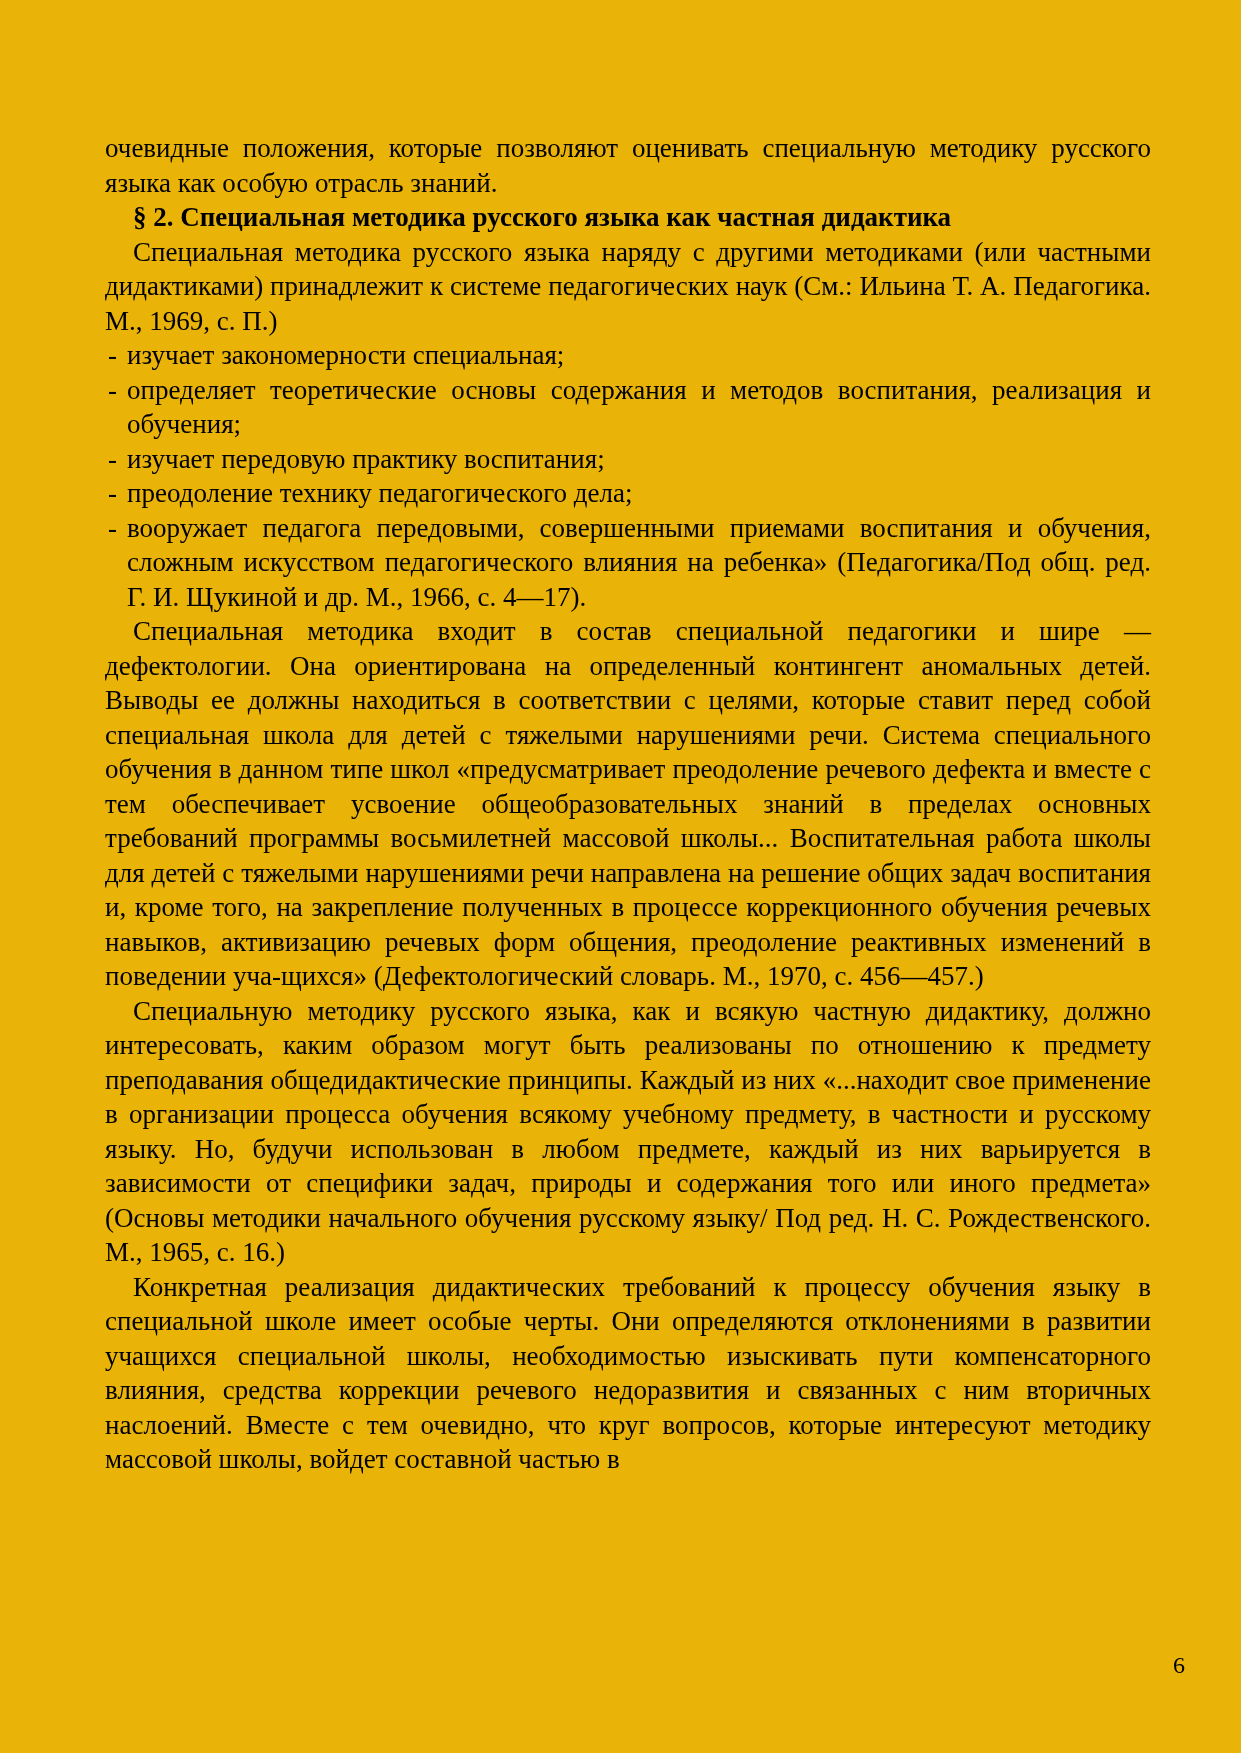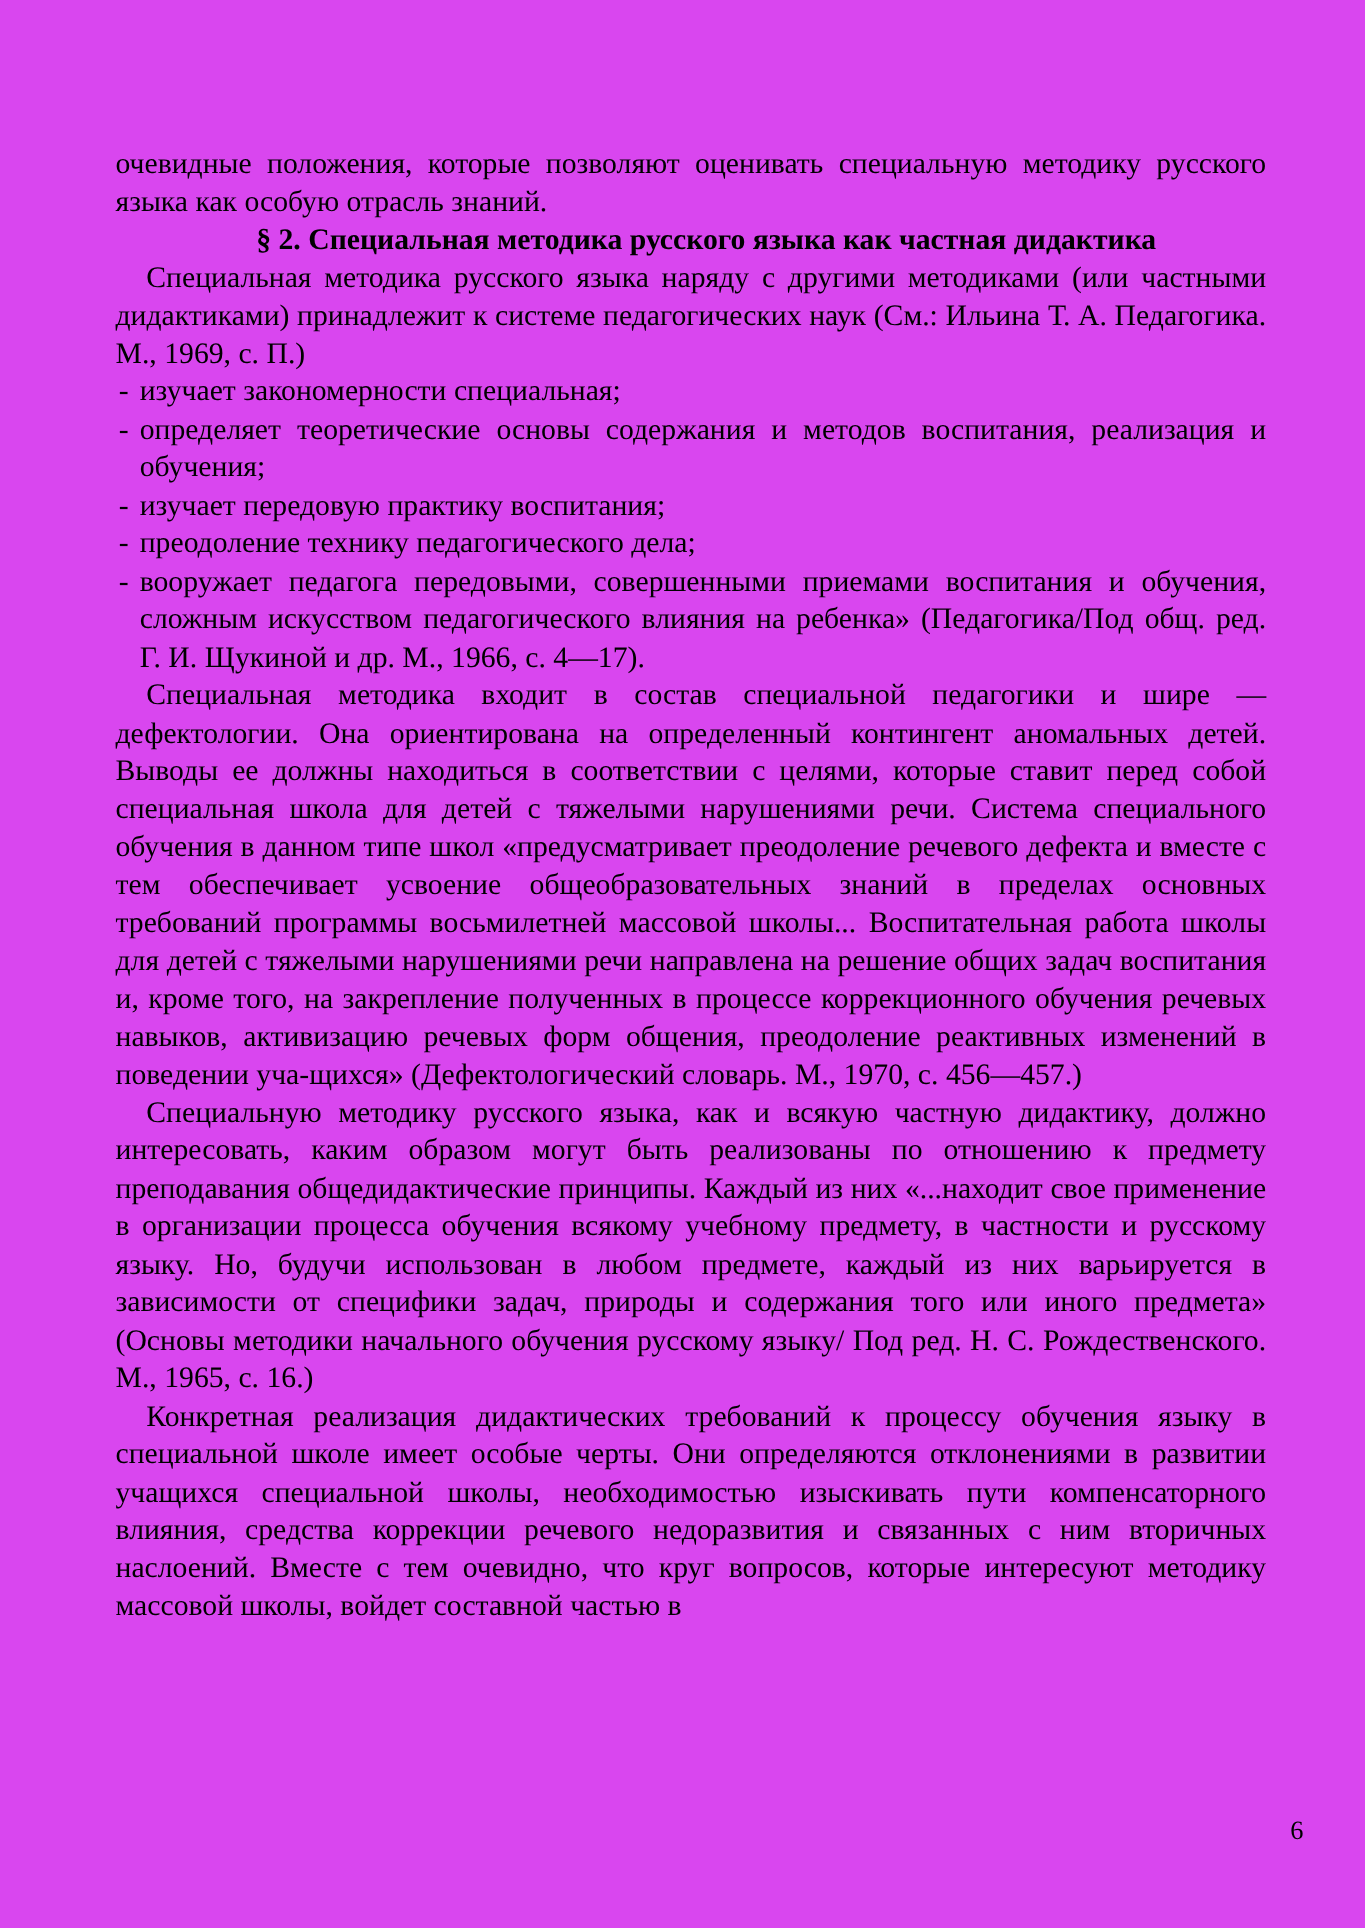--- a/index.html
+++ b/index.html
@@ -4,21 +4,21 @@
 <style>
   html, body {
     margin: 0;
     padding: 0;
     background: #ffffff;
   }
   .page {
     position: relative;
     width: 1241px;
     height: 1753px;
-    background: #d946ef;
+    background: #eab308;
     color: #000000;
     font-family: "Liberation Serif", "DejaVu Serif", serif;
     overflow: hidden;
   }
   .text-block {
     position: absolute;
     left: 105px;
     top: 131px;
     width: 1046px;
     font-size: 27px;
@@ -32,21 +32,21 @@
   }
   .para.no-indent {
     text-indent: 0;
   }
   .heading {
     margin: 0;
     font-size: 27px;
     line-height: 34.5px;
     font-weight: bold;
     text-indent: 28px;
-    text-align: center;
+    text-align: left;
   }
   .list {
     margin: 0;
   }
   .list-item {
     display: flex;
   }
   .list-marker {
     flex: 0 0 22px;
     padding-left: 3px;

